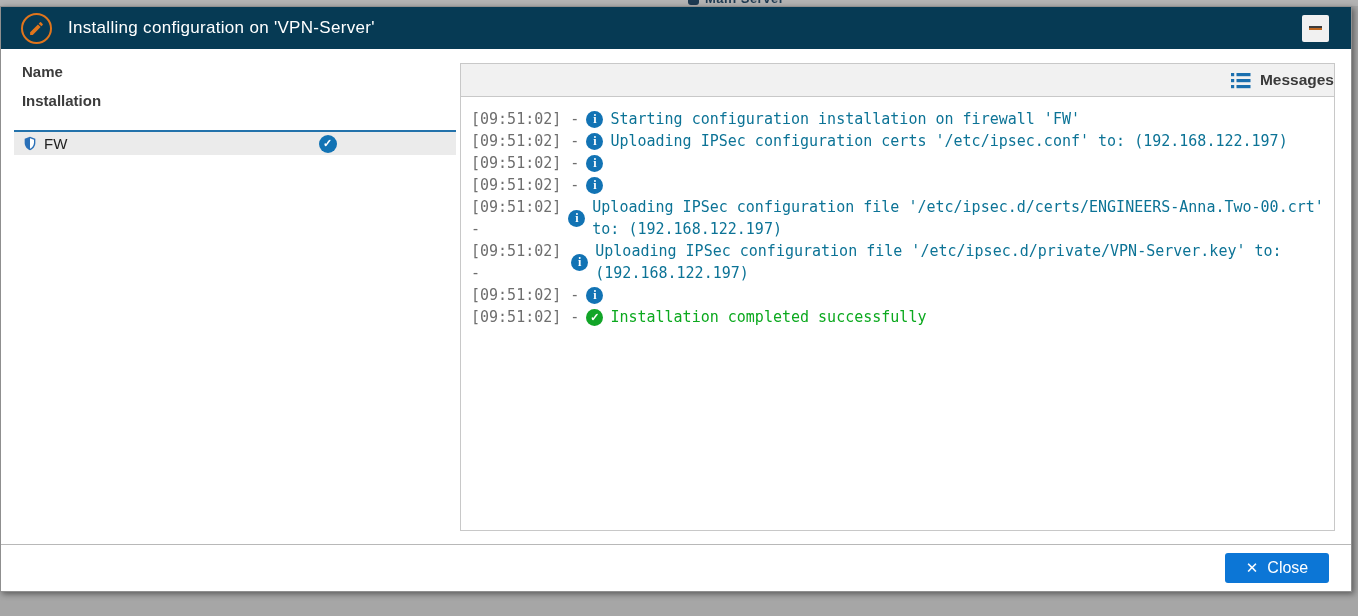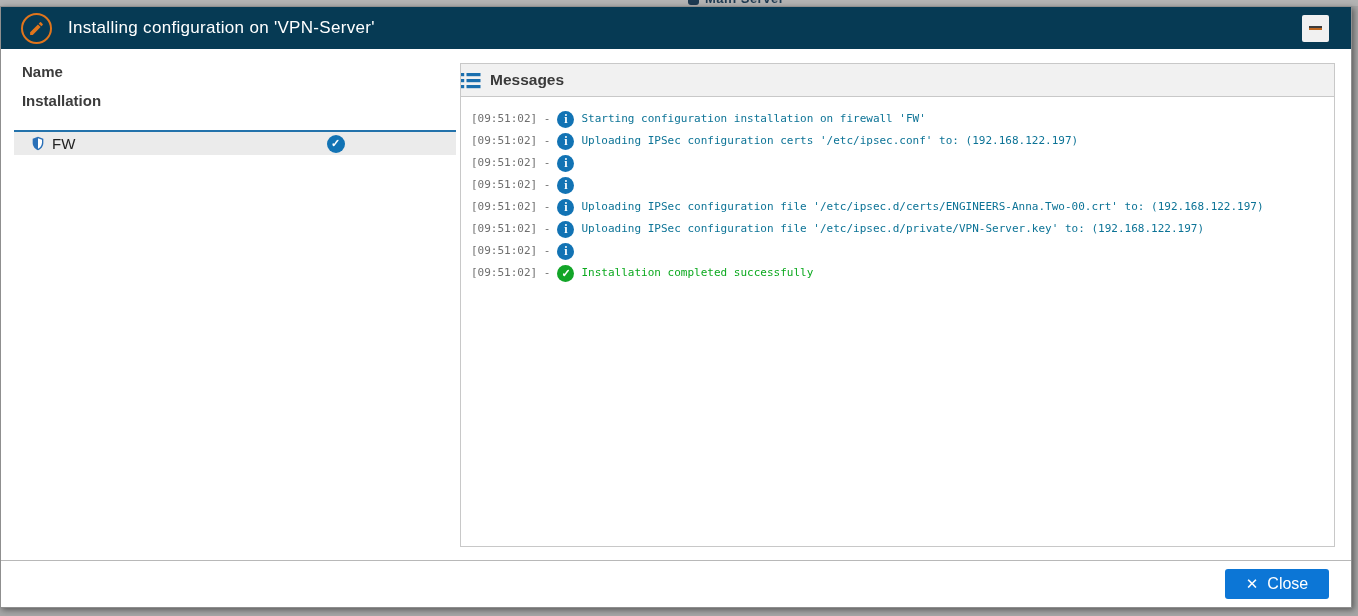--- a/index.html
+++ b/index.html
@@ -8,21 +8,21 @@
 
   
   .bg-strip { position:absolute; top:0; left:0; right:0; height:6px;
     background:#b3b3b3; overflow:hidden; }
   .bg-strip .frag { position:absolute; left:688px; top:-9px; font-size:13px;
     font-weight:bold; color:#1d3a52; letter-spacing:.5px; white-space:nowrap; }
   .bg-strip .frag .fico { display:inline-block; width:11px; height:11px;
     background:#1d3a52; border-radius:3px; margin-right:6px; vertical-align:middle; }
 
   
-  .dialog { position:absolute; top:6px; left:0; width:1352px; bottom:8px;
+  .dialog { position:absolute; top:6px; left:0; width:1352px; bottom:24px;
     background:#fff; border:1px solid #8f8f8f; box-shadow:2px 2px 6px rgba(0,0,0,.45); }
 
   
   .titlebar { position:absolute; top:0; left:0; right:0; height:42px;
     background:#063a54; display:flex; align-items:center; padding:0 22px 0 20px; }
   .title-badge { width:31px; height:31px; border:2px solid #e0751c; border-radius:50%;
     display:flex; align-items:center; justify-content:center; flex-shrink:0; }
   .title-badge svg { width:17px; height:17px; }
   .titlebar .title { color:#fff; font-size:17px; margin-left:16px; letter-spacing:.3px; }
   .min-btn { margin-left:auto; width:27px; height:27px; background:#f1f1f1;
@@ -33,35 +33,35 @@
 
   
   .fw-table { position:absolute; top:56px; left:13px; width:442px; }
   .fw-head { display:flex; border-bottom:2px solid #2372ab; padding-bottom:21px;flex-direction:column; }
   .fw-head .col-name { width:266px; padding-left:8px; font-size:15px;
     font-weight:bold; color:#3c3c3c; }
   .fw-head .col-inst { width:95px; text-align:center; font-size:15px;
     font-weight:bold; color:#3c3c3c;margin-top:12px; }
   .fw-row { display:flex; align-items:center; background:#ebebeb; height:23px; cursor:default; }
   .fw-row .col-name { width:266px; padding-left:8px; display:flex;
-    align-items:flex-start; gap:6px; font-size:15px; color:#222;margin-left:8px; }
+    align-items:flex-start; gap:6px; font-size:15px; color:#222; }
   .fw-row .col-inst { width:95px; display:flex; justify-content:center; }
   .badge-check { width:18px; height:18px; border-radius:50%; background:#1273b4;
     color:#fff; display:flex; align-items:center; justify-content:center;
     font-size:11px; font-weight:bold; }
   .badge-check::before { content:"✓"; }
 
   
   .msg-panel { position:absolute; left:459px; top:56px; width:875px; bottom:60px;
     border:1px solid #c8c8c8; background:#fff; display:flex; flex-direction:column; }
   .msg-header { height:33px; background:#f1f1f1; border-bottom:1px solid #c8c8c8;
-    display:flex; align-items:center; gap:9px; flex-shrink:0; }
+    display:flex; align-items:center; gap:9px; flex-shrink:0;justify-content:flex-end; }
   .msg-header .hdr-title { font-size:15.5px; font-weight:bold; color:#3a3a3a; }
   .msg-body { flex:1; overflow:auto; padding:11px 8px 0 10px;
-    font-family:"DejaVu Sans Mono", monospace; font-size:11px; line-height:22px; }
+    font-family:"DejaVu Sans Mono", monospace; font-size:15px; line-height:22px; }
   .entry { display:flex; align-items:center; }
   .entry .meta { color:#6e6e6e; white-space:normal; }
   .entry .gap { width:7px; flex-shrink:0; }
   .msg-icon { width:17px; height:17px; border-radius:50%; flex-shrink:0;
     align-self:center; display:flex; align-items:center; justify-content:center;
     color:#fff; font-family:"Liberation Sans", sans-serif; }
   .msg-icon.info { background:#1273b4; }
   .msg-icon.info::before { content:"i"; font-size:12px; font-weight:bold;
     font-family:"Liberation Serif", serif; }
   .msg-icon.success { background:#12a528; }

